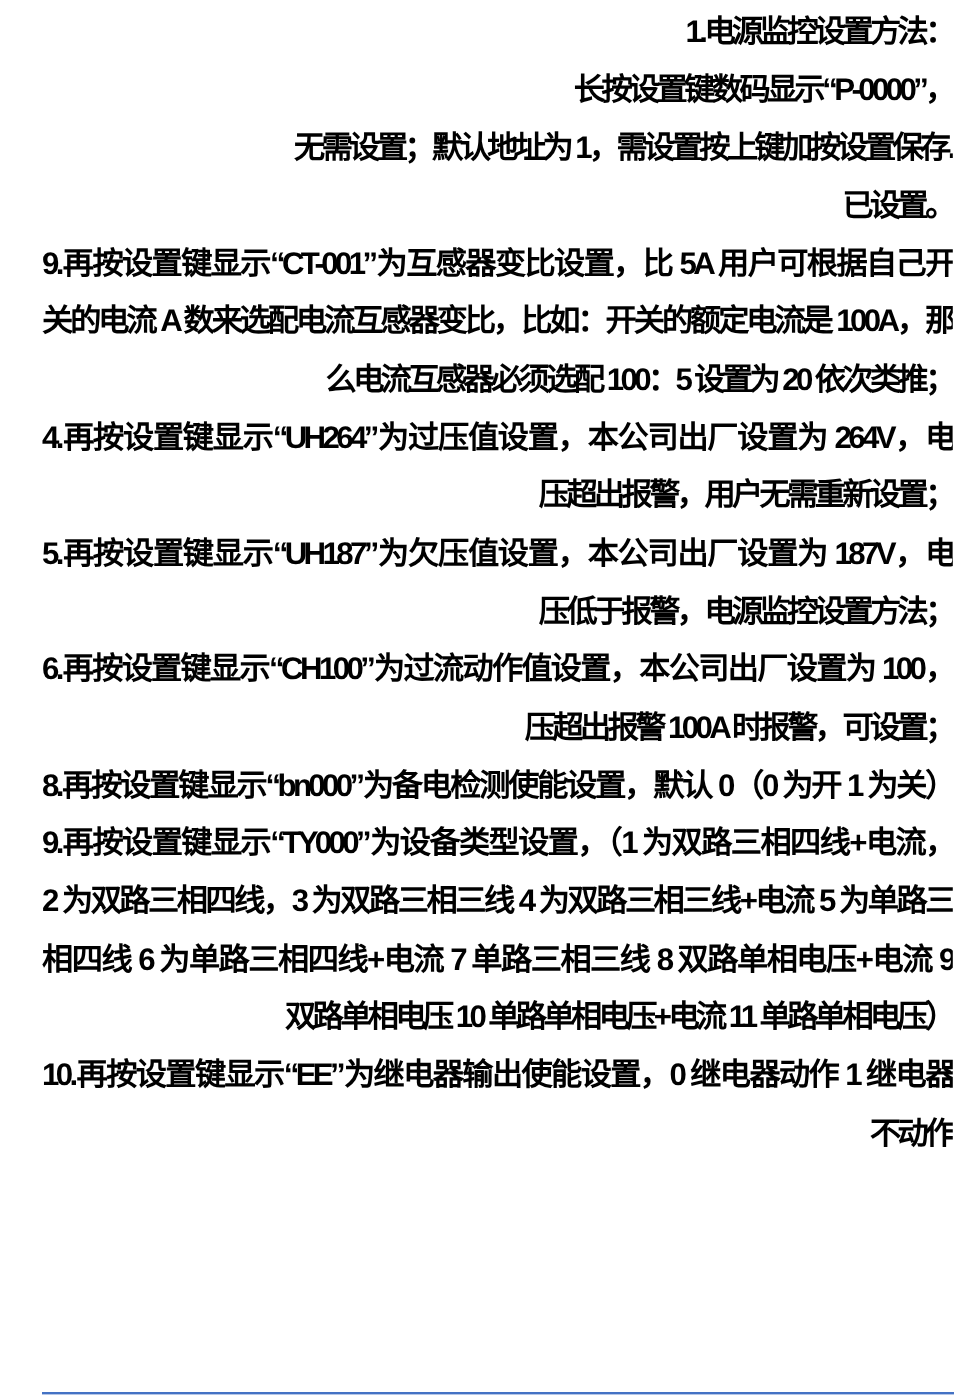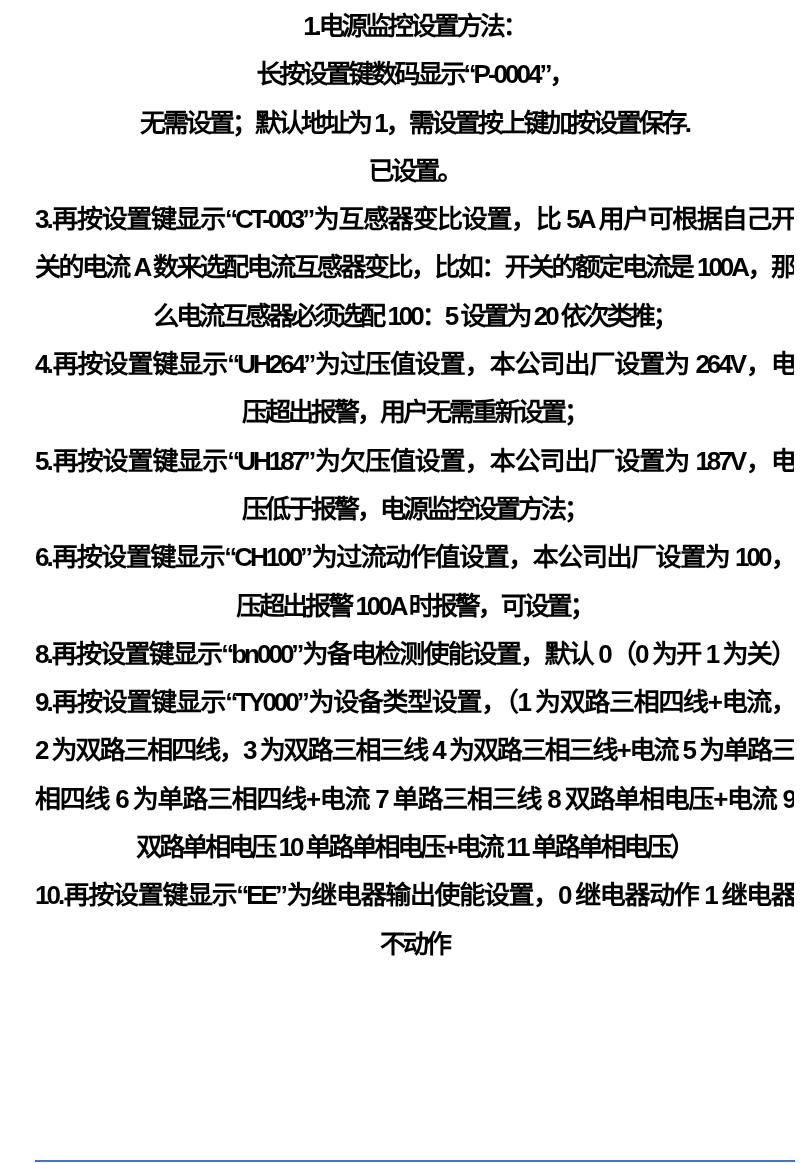--- a/index.html
+++ b/index.html
@@ -25,21 +25,21 @@
   .doc {
     padding: 2px 6px 0 35px; 
   }
   .line {
     font-size: 26px;
     line-height: 48.3px;
     height: 48.3px;
     letter-spacing: -3px; 
     white-space: normal;
     overflow: hidden;
-    text-align: center;
+    text-align: right;
   }
   
   .line.fill {
     text-align: justify;
     text-align-last: justify;
   }
   .bottom-rule {
     position: absolute;
     left: 35px;
     right: 5px;
@@ -48,28 +48,28 @@
     background: var(--rule-color, #4472c4);
   }
 </style>
 </head>
 <body style="--text-color: #000000; --page-bg: #ffffff; --rule-color: #4472c4;">
 
 <div class="page">
   <div class="doc" id="doc">
       <div>
         <div class="line">1.电源监控设置方法：</div>
-        <div class="line">长按设置键数码显示“P-0004”，</div>
+        <div class="line">长按设置键数码显示“P-0000”，</div>
         <div class="line">无需设置；默认地址为 1，需设置按上键加按设置保存.</div>
       </div>
       <div>
         <div class="line">已设置。</div>
       </div>
       <div>
-        <div class="line fill">3.再按设置键显示“CT-003”为互感器变比设置，比 5A 用户可根据自己开</div>
+        <div class="line fill">9.再按设置键显示“CT-001”为互感器变比设置，比 5A 用户可根据自己开</div>
         <div class="line fill">关的电流 A 数来选配电流互感器变比，比如：开关的额定电流是 100A，那</div>
         <div class="line">么电流互感器必须选配 100：5 设置为 20 依次类推；</div>
       </div>
       <div>
         <div class="line fill">4.再按设置键显示“UH264”为过压值设置，本公司出厂设置为 264V，电</div>
         <div class="line">压超出报警，用户无需重新设置；</div>
       </div>
       <div>
         <div class="line fill">5.再按设置键显示“UH187”为欠压值设置，本公司出厂设置为 187V，电</div>
         <div class="line">压低于报警，电源监控设置方法；</div>

